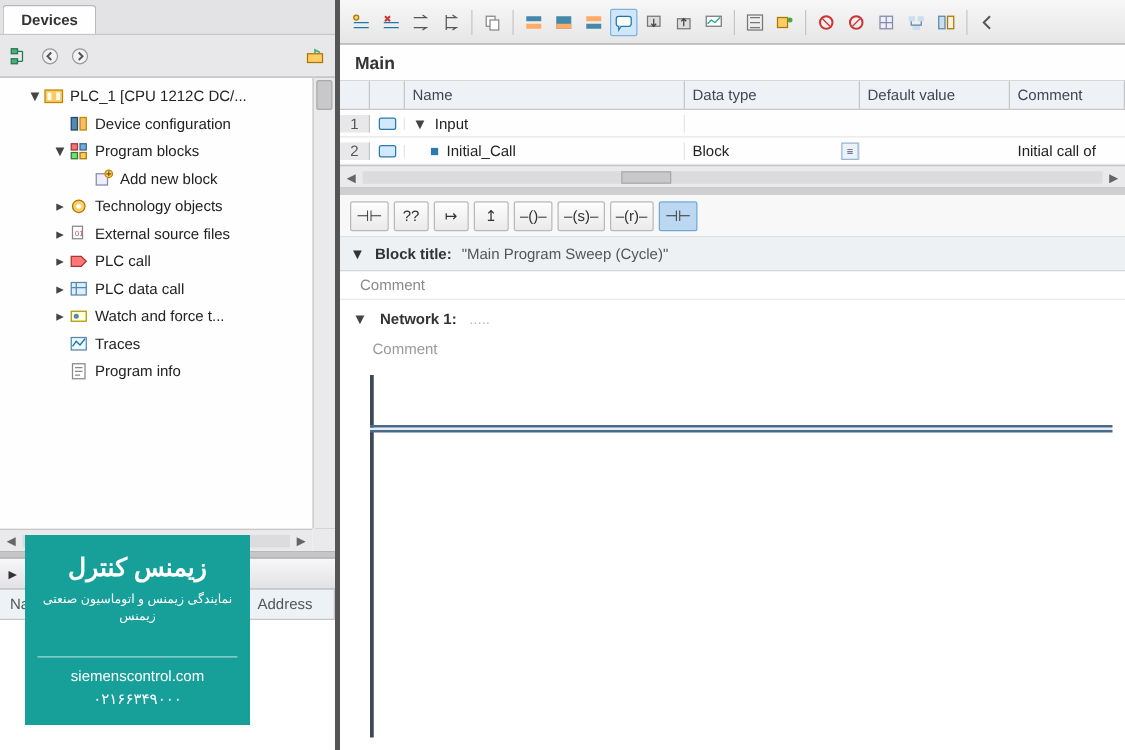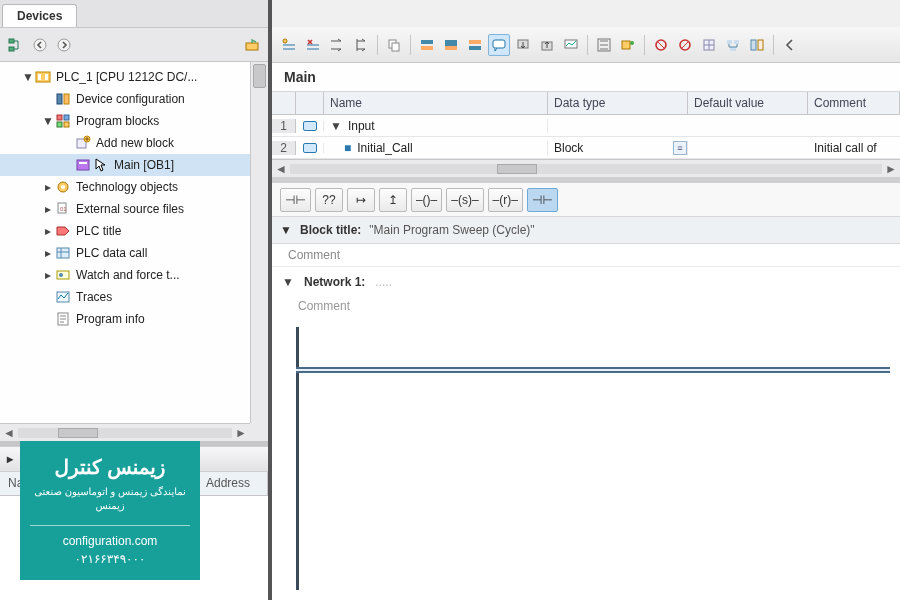--- a/index.html
+++ b/index.html
@@ -126,21 +126,21 @@
   }
   .details-header .caret{color:#333;}
   .details-body{flex:0 0 128px;background:#fff;position:relative;}
   .details-cols{
     display:flex;height:24px;background:#edf2f7;border-bottom:1px solid #c6c6c8;
   }
   .details-cols div{padding:4px 8px;border-right:1px solid #c6c6c8;color:#555;}
 
   
   .right-pane{
-    flex:1; display:flex; flex-direction:column; background:#404040;margin-top:27px;
+    flex:1; display:flex; flex-direction:column; background:#404040;
   }
   .r-toolbar{
     height:36px; display:flex; align-items:center; gap:2px;
     padding:0 6px; border-bottom:1px solid #c6c6c8;
     background:linear-gradient(#f7f7f7,#e6e6e6);
     overflow:hidden;
   }
   .r-toolbar .tb{
     width:22px;height:22px;display:flex;align-items:center;justify-content:center;
     border-radius:2px;color:#444;
@@ -226,21 +226,21 @@
     background:linear-gradient(#e7eef6,#e7eef6);
   }
 
   
   .watermark{
     position:absolute;left:20px;bottom:20px;width:180px;
     background:#179f9a;color:#fff;padding:14px 10px;text-align:center;
     font-family:Tahoma,sans-serif;
   }
   .watermark .wm-title{font-size:20px;font-weight:bold;margin-bottom:6px;}
-  .watermark .wm-sub{font-size:10px;line-height:1.4;padding-bottom:12px;border-bottom:1px solid rgba(255,255,255,.6);margin-bottom:8px;}
+  .watermark .wm-sub{font-size:10px;line-height:1.4;padding-bottom:24px;border-bottom:1px solid rgba(255,255,255,.6);margin-bottom:8px;}
   .watermark .wm-url{font-size:12px;margin-bottom:4px;}
   .watermark .wm-phone{font-size:12px;}
 
   .pin{
     width:14px;height:10px;border:1px solid #2a7ab0;border-radius:2px;background:#d2e8fb;
   }
   .dd-ico{
     width:14px;height:14px;border:1px solid #99b6cf;background:#eaf2fa;display:flex;align-items:center;justify-content:center;color:#557;
     font-size:9px;
   }
@@ -328,35 +328,20 @@
           <span class="ico">
             <svg viewBox="0 0 16 16">
                 <rect x="2" y="4" width="9" height="9" fill="#eef" stroke="#88a"></rect>
                 <circle cx="12" cy="4" r="3" fill="#fc6" stroke="#b80"></circle>
                 <path d="M12 2v4M10 4h4" stroke="#850"></path>
               </svg>
           </span>
           <span>Add new block</span>
         </div>
 
-        <div class="node indent3 sel">
-          <span class="caret"></span>
-          <span class="ico">
-            <svg viewBox="0 0 16 16">
-                <rect x="2" y="3" width="12" height="10" fill="#b7e" stroke="#74a"></rect>
-                <rect x="4" y="5" width="8" height="2" fill="#fff"></rect>
-              </svg>
-          </span>
-          <span class="ico" style="margin-left:-4px">
-            <svg viewBox="0 0 16 16">
-                <path d="M3 2l0 10 3-3 2 5 2-1-2-5h4z" fill="#fff" stroke="#000"></path>
-              </svg>
-          </span>
-          <span>Main [OB1]</span>
-        </div>
 
         <div class="node indent2">
           <span class="caret">▸</span>
           <span class="ico">
             <svg viewBox="0 0 16 16">
                 <circle cx="8" cy="8" r="5" fill="#fc6" stroke="#a70"></circle>
                 <circle cx="8" cy="8" r="2" fill="#fff"></circle>
               </svg>
           </span>
           <span>Technology objects</span>
@@ -373,21 +358,21 @@
           <span>External source files</span>
         </div>
 
         <div class="node indent2">
           <span class="caret">▸</span>
           <span class="ico">
             <svg viewBox="0 0 16 16">
                 <path d="M2 4h8l4 4-4 4H2z" fill="#f77" stroke="#a33"></path>
               </svg>
           </span>
-          <span>PLC title</span>
+          <span>PLC call</span>
         </div>
 
         <div class="node indent2">
           <span class="caret">▸</span>
           <span class="ico">
             <svg viewBox="0 0 16 16">
                 <rect x="2" y="3" width="12" height="10" fill="#def" stroke="#58a"></rect>
                 <path d="M2 7h12M6 3v10" stroke="#58a"></path>
               </svg>
           </span>
@@ -684,15 +669,15 @@
         <div class="rail"></div>
         <div class="rung"></div>
       </div>
     </div>
   </div>
 </div>
 
 <div class="watermark">
   <div class="wm-title">زیمنس کنترل</div>
   <div class="wm-sub">نمایندگی زیمنس و اتوماسیون صنعتی زیمنس</div>
-  <div class="wm-url">configuration.com</div>
+  <div class="wm-url">siemenscontrol.com</div>
   <div class="wm-phone">۰۲۱۶۶۳۴۹۰۰۰</div>
 </div>
 
 </body></html>

